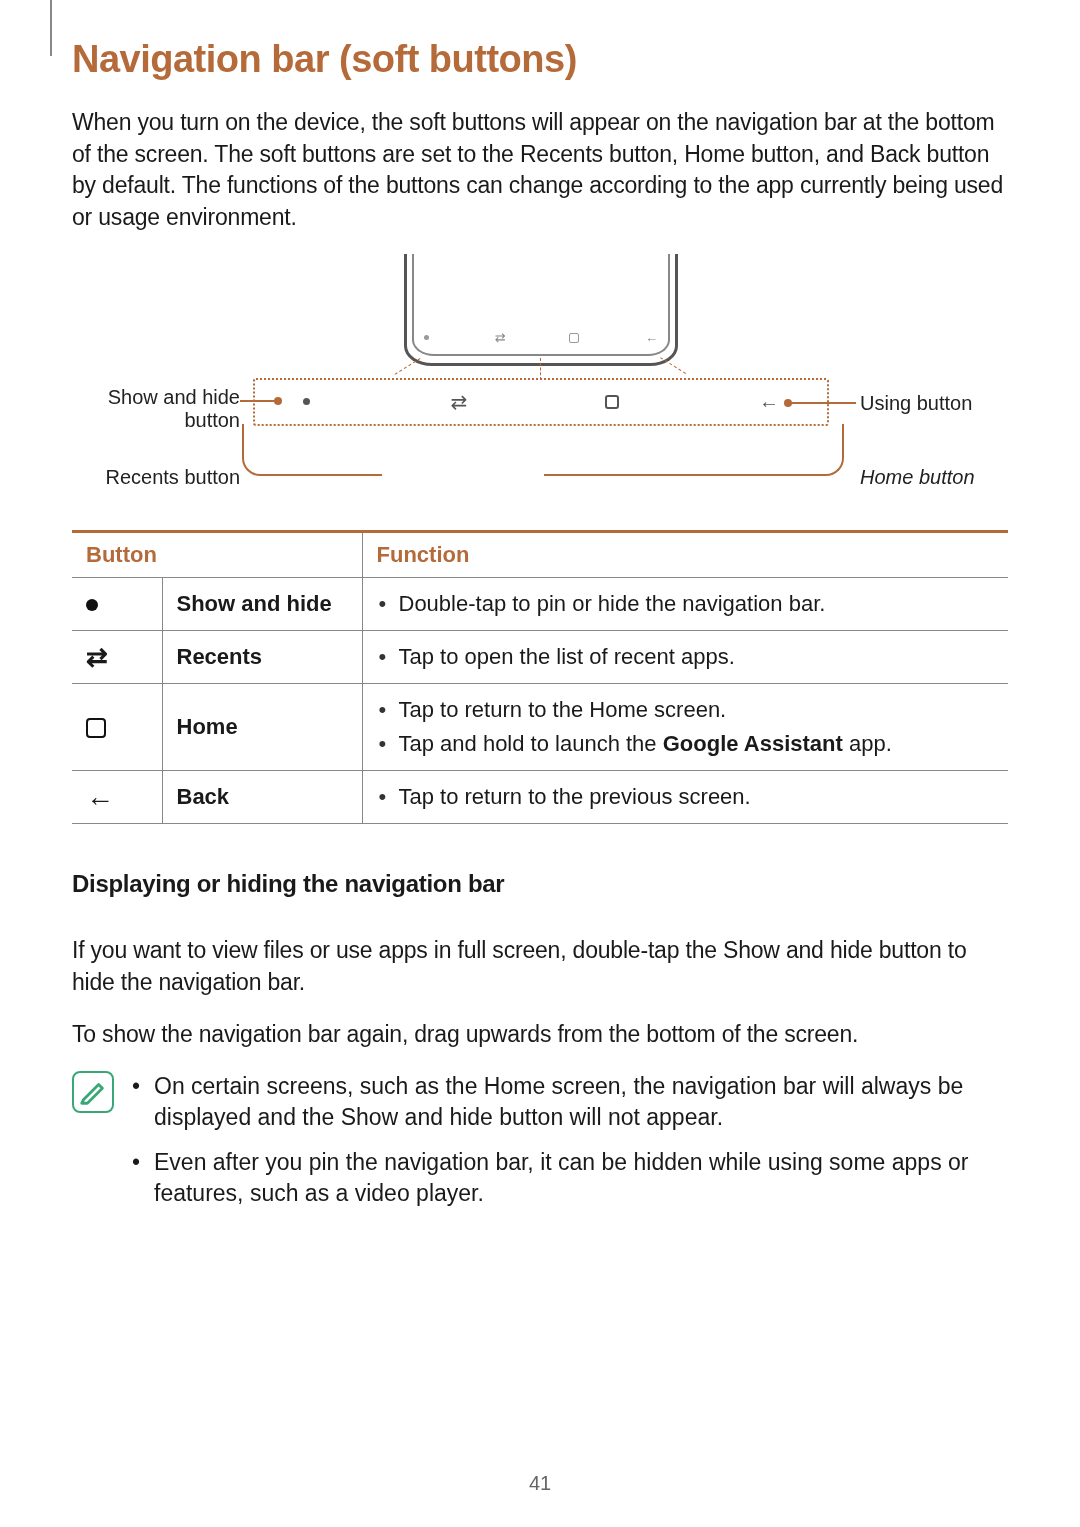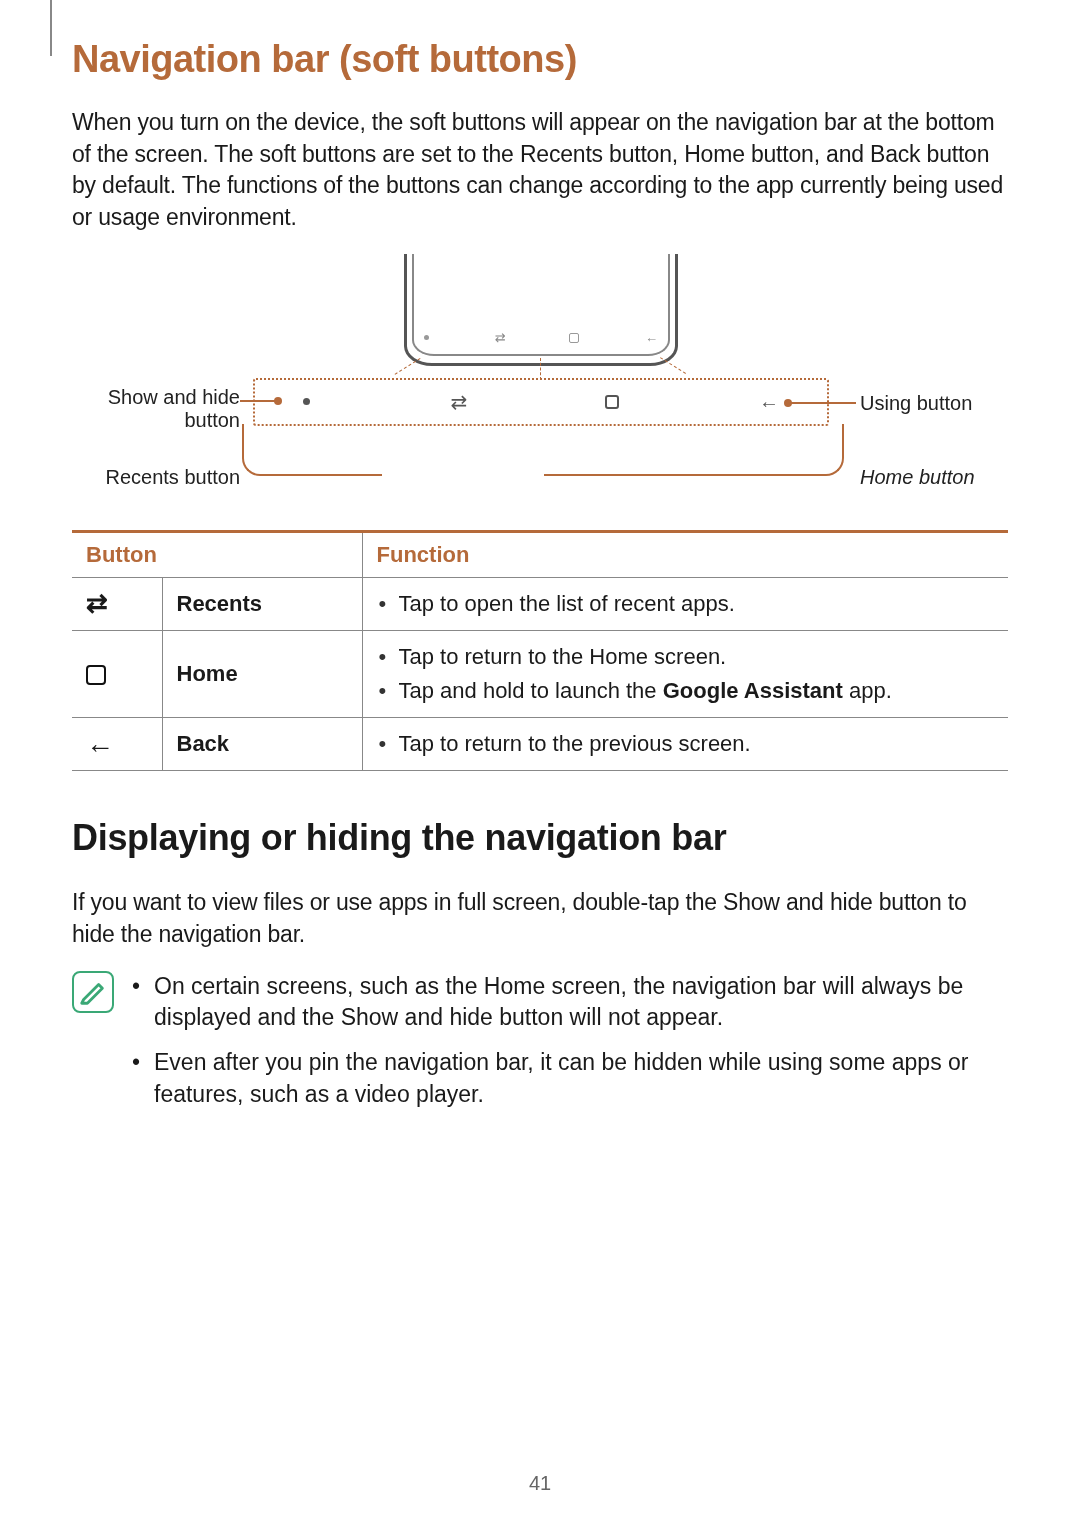--- a/index.html
+++ b/index.html
@@ -191,23 +191,23 @@
     color: #333;
   }
 
   .ic { display:inline-block; vertical-align:middle; }
   .ic-dot { width:12px; height:12px; background:#111; border-radius:50%; }
   .ic-sw { font-size:26px; letter-spacing:-4px; font-weight:600; }
   .ic-home { width:20px; height:20px; border:2.5px solid #111; border-radius:4px; }
   .ic-back { font-size:28px; font-weight:400; }
 
   .h3 {
-    font-size: 36px;
+    font-size: 24px;
     font-weight: 700;
-    margin: 10px 0 28px 0;
+    margin: 10px 0 37px 0;
     letter-spacing: -0.3px;
   }
 
   .note {
     display: flex;
     gap: 14px;
     margin-top: 14px;
   }
   .note-icon {
     flex: 0 0 42px;
@@ -300,20 +300,29 @@
   </div>
 
   <table class="func">
     <thead>
       <tr>
         <th class="col-icon" colspan="2">Button</th>
         <th>Function</th>
       </tr>
     </thead>
     <tbody id="func-body">
+        <tr>
+          <td class="col-icon"><span class="ic ic-dot"></span></td>
+          <td class="col-name">Show and hide</td>
+          <td>
+            <ul class="fn-list">
+              <li>Double-tap to pin or hide the navigation bar.</li>
+            </ul>
+          </td>
+        </tr>
         <tr>
           <td class="col-icon"><span class="ic ic-sw">⇄</span></td>
           <td class="col-name">Recents</td>
           <td>
             <ul class="fn-list">
               <li>Tap to open the list of recent apps.</li>
             </ul>
           </td>
         </tr>
         <tr>
@@ -335,20 +344,21 @@
             </ul>
           </td>
         </tr>
       </tbody>
   </table>
 
   <h3 class="h3">Displaying or hiding the navigation bar</h3>
 
   <div id="sub-paras">
       <p class="para">If you want to view files or use apps in full screen, double-tap the Show and hide button to hide the navigation bar.</p>
+      <p class="para">To show the navigation bar again, drag upwards from the bottom of the screen.</p>
     </div>
 
   <div class="note">
     <div class="note-icon">
       <svg viewBox="0 0 32 32">
           <path d="M6 24 L22 8 L26 12 L10 28 L4 28 Z" fill="none" stroke="#3aa876" stroke-width="3" stroke-linejoin="round"></path>
         </svg>
     </div>
     <ul class="note-list" id="note-list">
         <li>On certain screens, such as the Home screen, the navigation bar will always be displayed and the Show and hide button will not appear.</li>

